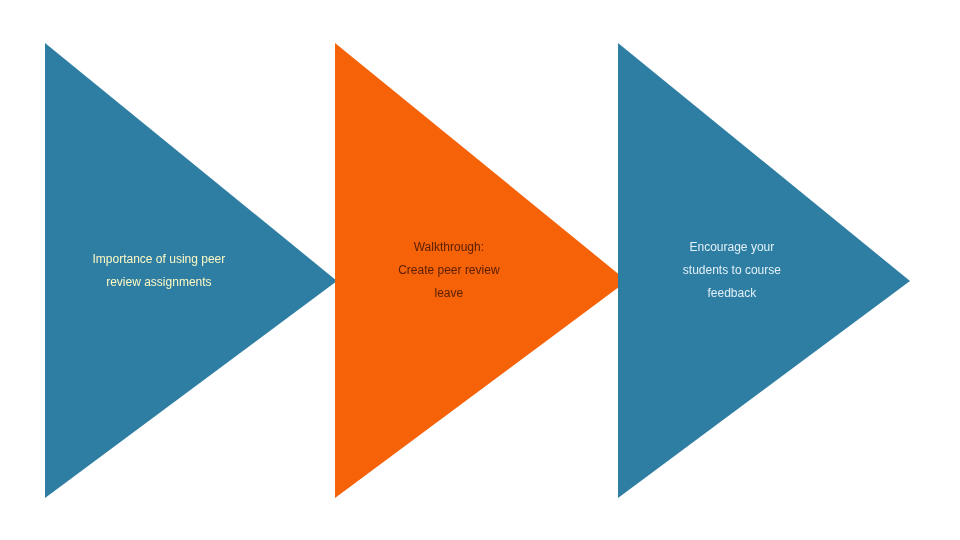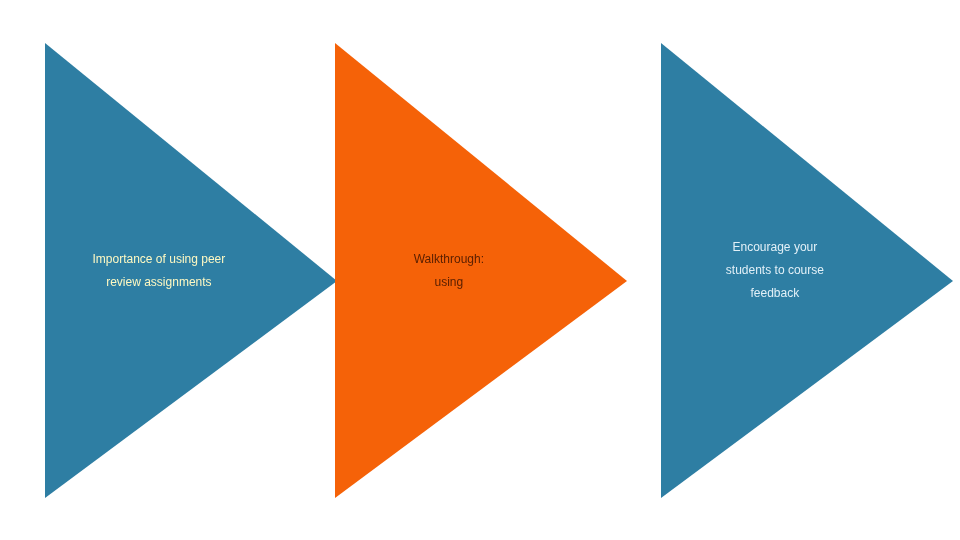--- a/index.html
+++ b/index.html
@@ -17,21 +17,21 @@
   }
   .arrow {
     position: absolute;
     top: 43px;
     width: 292px;
     height: 455px;
     clip-path: polygon(0% 0%, 100% 52.3%, 0% 100%);
   }
   .arrow-1 { left: 45px; }
   .arrow-2 { left: 335px; }
-  .arrow-3 { left: 661px; }
+  .arrow-3 { left: 618px; }
   .arrow-label {
     position: absolute;
     left: 0;
     top: 0;
     width: 78%;
     height: 100%;
     display: flex;
     flex-direction: column;
     align-items: center;
     justify-content: center;
@@ -52,21 +52,22 @@
   <div class="arrow arrow-1" style="background-color: rgb(46, 126, 163);">
     <div class="arrow-label" style="color: #fef9c3;">
       <span>Importance of using peer</span>
       <span>review assignments</span>
     </div>
   </div>
 
   <div class="arrow arrow-2" style="background-color: rgb(245, 98, 8);">
     <div class="arrow-label" style="color: rgb(91, 32, 2);">
       <span>Walkthrough:</span>
-      <span>using</span>
+      <span>Create peer review</span>
+      <span>leave</span>
     </div>
   </div>
 
   <div class="arrow arrow-3" style="background-color: rgb(46, 126, 163);">
     <div class="arrow-label" style="color: rgb(226, 240, 247);">
       <span>Encourage your</span>
       <span>students to course</span>
       <span>feedback</span>
     </div>
   </div>

